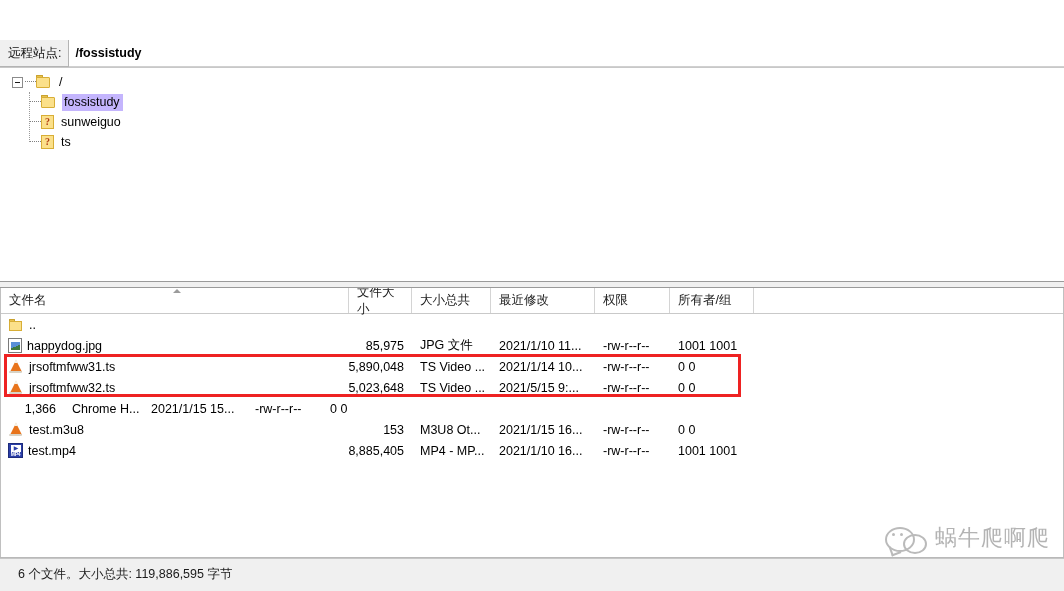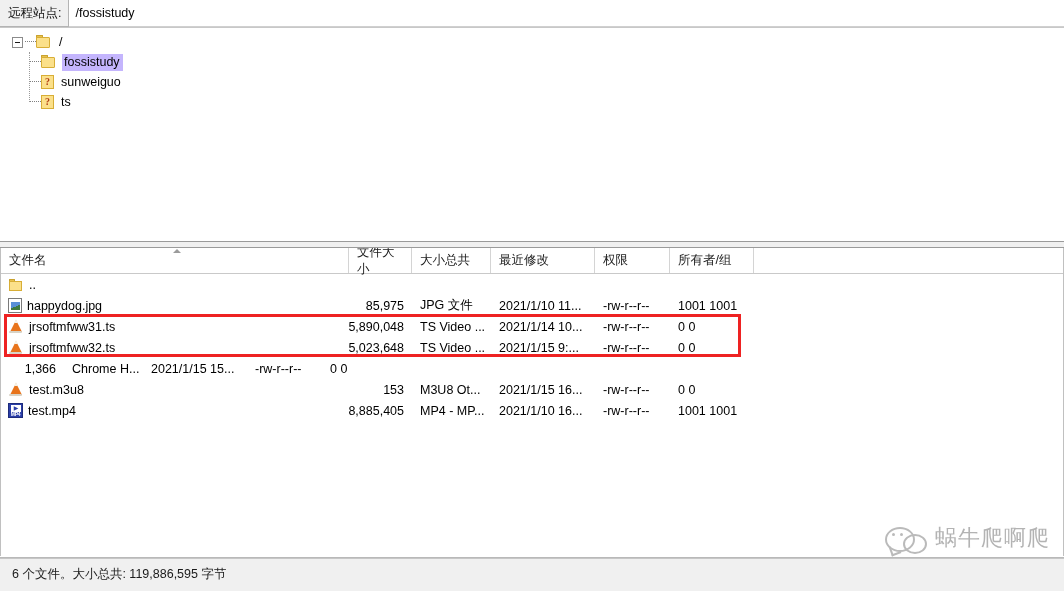--- a/index.html
+++ b/index.html
@@ -19,20 +19,21 @@
     -webkit-font-smoothing: antialiased;
   }
 
   
   .pathbar {
     display: flex;
     align-items: stretch;
     height: 27px;
     border-bottom: 1px solid #c8c8c8;
     background: #ffffff;
+    margin-top: 40px;
   }
   .pathbar-label {
     display: flex;
     align-items: center;
     padding: 0 7px 0 8px;
     background: #f0f0f0;
     border-right: 1px solid #b4b4b4;
     border-bottom: 1px solid #b4b4b4;
     font-size: 12.5px;
     color: #111;
@@ -40,20 +41,21 @@
   }
   .pathbar-input {
     flex: 1;
     display: flex;
     align-items: center;
     padding: 0 6px;
     background: #ffffff;
     border-bottom: 1px solid #d0d0d0;
     font-size: 12.5px;
     color: #000;
+    font-weight: bold;
   }
 
   
   .treepane {
     position: relative;
     height: 209px;
     background: #ffffff;
     overflow: hidden;
     padding-top: 4px;
   }
@@ -395,21 +397,21 @@
 
   
   .statusbar {
     position: absolute;
     left: 0; right: 0; bottom: 0;
     height: 33px;
     background: #f0f0f0;
     border-top: 1px solid #b9b9b9;
     display: flex;
     align-items: center;
-    padding-left: 12px;
+    padding-left: 18px;
     font-size: 12.5px;
     color: #1a1a1a;
   }
   .status-sep {
     position: absolute;
     left: 0; right: 0; top: 0;
     height: 1px;
     background: #c6c6c6;
   }
 </style>
@@ -537,21 +539,21 @@
     <div class="cell name c-name">
       <span class="ficon ic-vlc">
           <span class="cone"></span>
           <span class="top"></span>
           <span class="base"></span>
         </span>
       <span>jrsoftmfww32.ts</span>
     </div>
     <div class="cell num c-size">35,023,648</div>
     <div class="cell c-type">TS Video ...</div>
-    <div class="cell c-mod">2021/1/15 9:...</div>
+    <div class="cell c-mod">2021/5/15 9:...</div>
     <div class="cell c-perm">-rw-r--r--</div>
     <div class="cell c-own">0 0</div>
   </div>
 
   <div class="row">
     <div class="cell num c-size">1,366</div>
     <div class="cell c-type">Chrome H...</div>
     <div class="cell c-mod">2021/1/15 15...</div>
     <div class="cell c-perm">-rw-r--r--</div>
     <div class="cell c-own">0 0</div>

